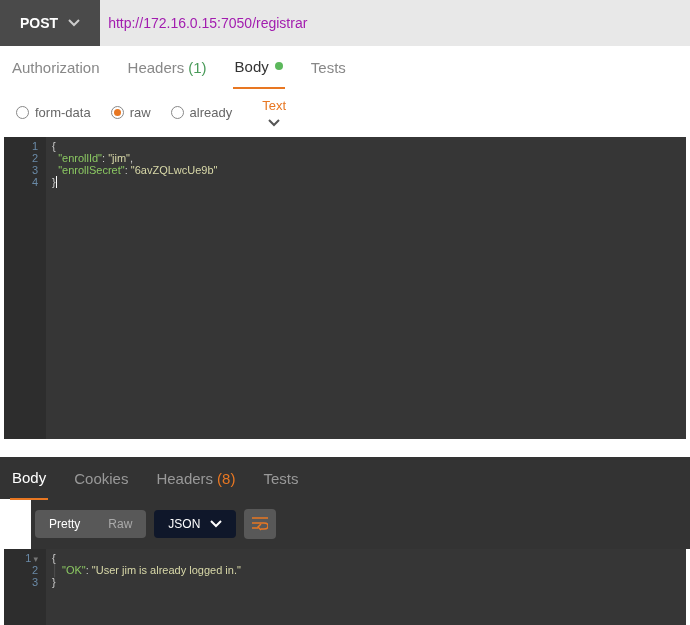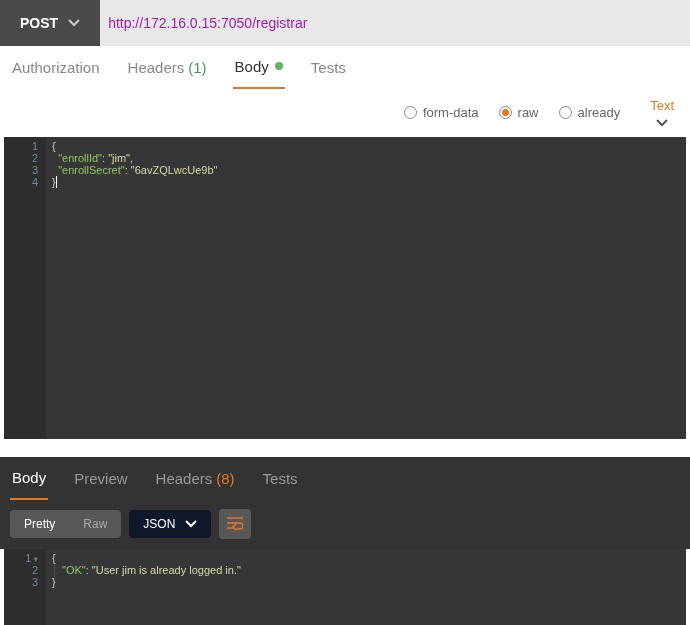--- a/index.html
+++ b/index.html
@@ -76,21 +76,20 @@
       margin-left: 2px;
     }
     .body-options {
       display: flex;
       padding: 10px 16px;
       gap: 20px;
       align-items: center;
       background: #fff;
       font-size: 13px;
       color: #666;
-      justify-content: flex-end;
     }
     .radio-option {
       display: flex;
       align-items: center;
       gap: 6px;
       cursor: pointer;
     }
     .radio {
       width: 13px;
       height: 13px;
@@ -180,24 +179,25 @@
     }
     .response-tabs .tab.active {
       color: #fff;
       border-bottom: 2px solid #e87722;
     }
     .response-tabs .tab .count {
       color: #e87722;
     }
     .response-controls {
       display: flex;
-      padding: 10px 10px;
+      padding: 10px 4px;
       gap: 8px;
       align-items: center;
       background: #333333;
+      margin-left: 31px;
     }
     .pill-group {
       display: flex;
       background: #585858;
       border-radius: 4px;
       overflow: hidden;
     }
     .pill {
       padding: 7px 14px;
       font-size: 12px;
@@ -310,21 +310,21 @@
   <div class="code-area"><div class="code-line"><span class="pun">{</span></div><div class="code-line">  <span class="key">"enrollId"</span><span class="pun">: </span><span class="str">"jim"</span><span class="pun">,</span></div><div class="code-line">  <span class="key">"enrollSecret"</span><span class="pun">: </span><span class="str">"6avZQLwcUe9b"</span></div><div class="code-line"><span class="pun">}</span><span class="cursor-bar"></span></div></div>
 </div>
 
 <div class="spacer"></div>
 
 <div class="response-tabs">
   <div class="tab active">
       <span>Body</span>
     </div>
   <div class="tab">
-      <span>Preview</span>
+      <span>Cookies</span>
     </div>
   <div class="tab">
     <span>Headers</span>
     <span class="count">(8)</span>
   </div>
   <div class="tab">
       <span>Tests</span>
     </div>
 </div>
 

